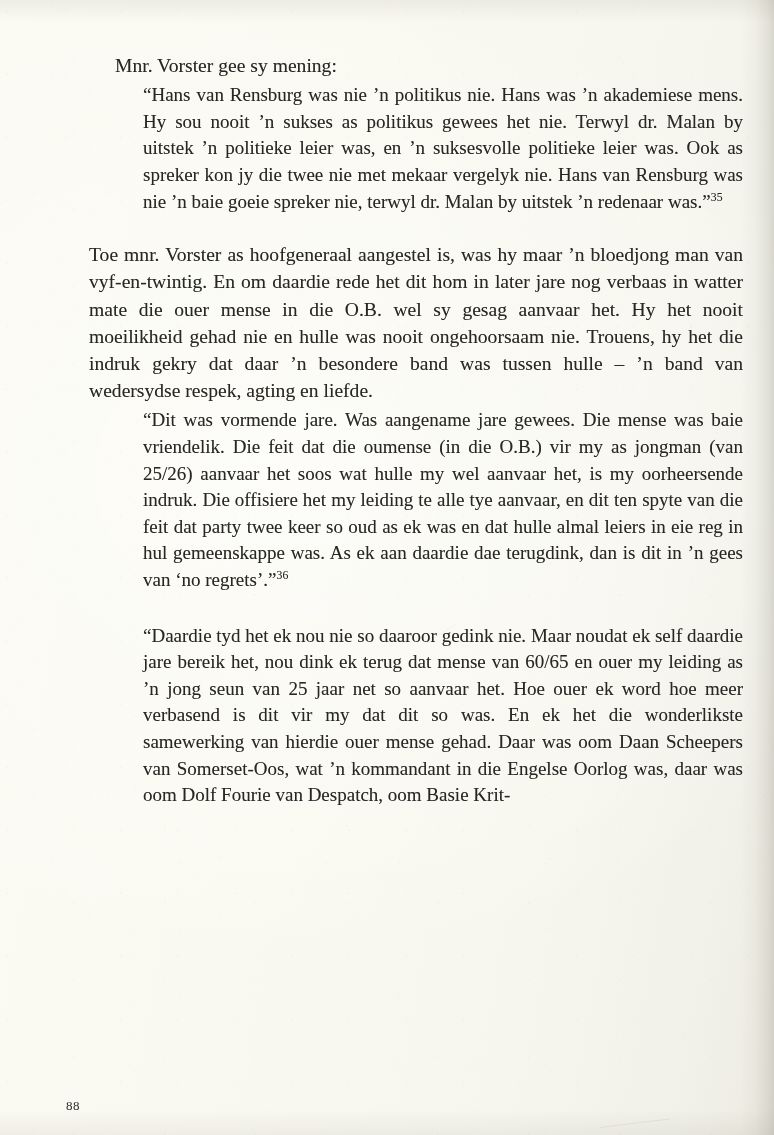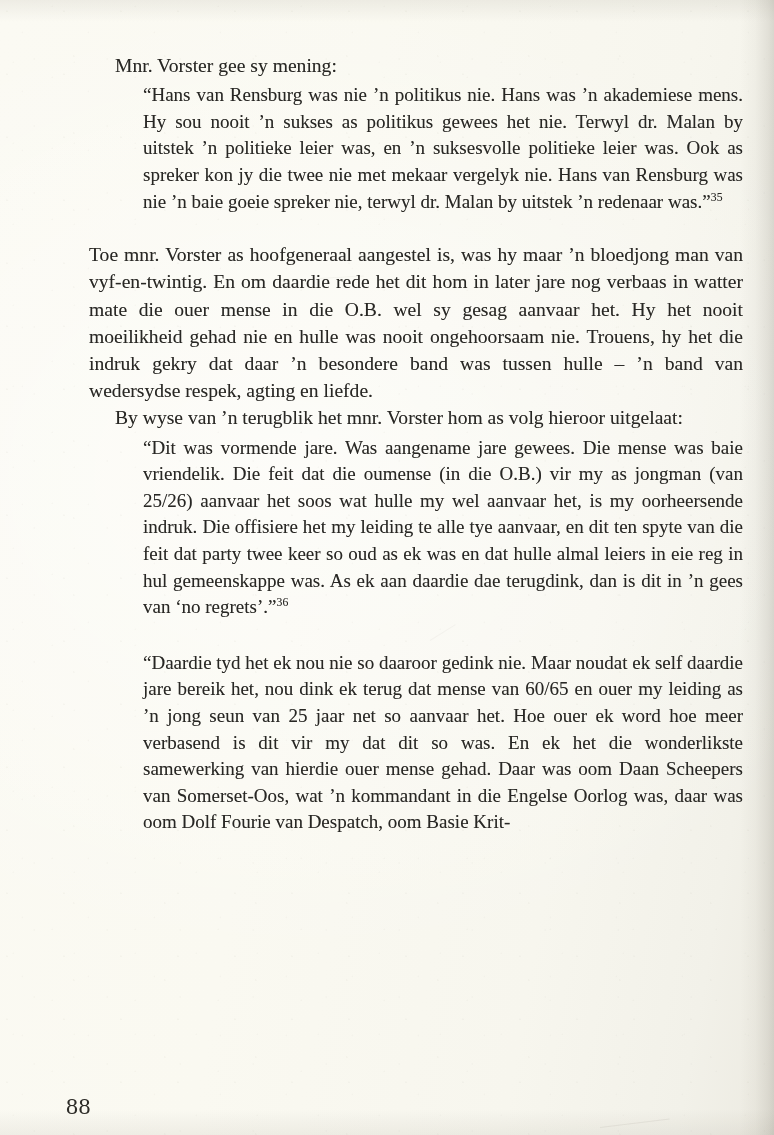--- a/index.html
+++ b/index.html
@@ -113,21 +113,21 @@
     font-size: 0.62em;
     vertical-align: super;
     line-height: 0;
     letter-spacing: 0.2px;
   }
 
   .folio {
     position: absolute;
     left: 66px;
     top: 1095px;
-    font-size: 24px;
+    font-size: 13px;
     line-height: 22px;
     color: #2d2c28;
     letter-spacing: 0.4px;
   }
 
   
   .textblock p { text-shadow: 0 0 0.35px rgba(40,39,36,0.30); }
 </style>
 </head>
 <body>
@@ -147,21 +147,20 @@
     <p class="body indent-first">Mnr. Vorster gee sy mening:</p>
 
     <div class="gap-sm"></div>
 
     <p class="quote"><span>“Hans van Rensburg was nie ’n politikus nie. Hans was ’n akademiese mens. Hy sou nooit ’n sukses as politikus gewees het nie. Terwyl dr. Malan by uitstek ’n politieke leier was, en ’n suksesvolle politieke leier was. Ook as spreker kon jy die twee nie met mekaar vergelyk nie. Hans van Rensburg was nie ’n baie goeie spreker nie, terwyl dr. Malan by uitstek ’n redenaar was.”</span><sup class="fn">35</sup></p>
 
     <div class="gap-lg"></div>
 
     <p class="body">Toe mnr. Vorster as hoofgeneraal aangestel is, was hy maar ’n bloedjong man van vyf-en-twintig. En om daardie rede het dit hom in later jare nog verbaas in watter mate die ouer mense in die O.B. wel sy gesag aanvaar het. Hy het nooit moeilikheid gehad nie en hulle was nooit ongehoorsaam nie. Trouens, hy het die indruk gekry dat daar ’n besondere band was tussen hulle – ’n band van wedersydse respek, agting en liefde.</p>
 
-    <p class="body indent-first">By wyse van ’n terugblik het mnr. Vorster hom as volg hieroor uitgelaat:</p>
 
     <div class="gap-sm"></div>
 
     <p class="quote"><span>“Dit was vormende jare. Was aangename jare gewees. Die mense was baie vriendelik. Die feit dat die oumense (in die O.B.) vir my as jongman (van 25/26) aanvaar het soos wat hulle my wel aanvaar het, is my oorheersende indruk. Die offisiere het my leiding te alle tye aanvaar, en dit ten spyte van die feit dat party twee keer so oud as ek was en dat hulle almal leiers in eie reg in hul gemeenskappe was. As ek aan daardie dae terugdink, dan is dit in ’n gees van ‘no regrets’.”</span><sup class="fn">36</sup></p>
 
     <div class="gap-lg"></div>
 
 
     <div class="gap-sm"></div>
 

